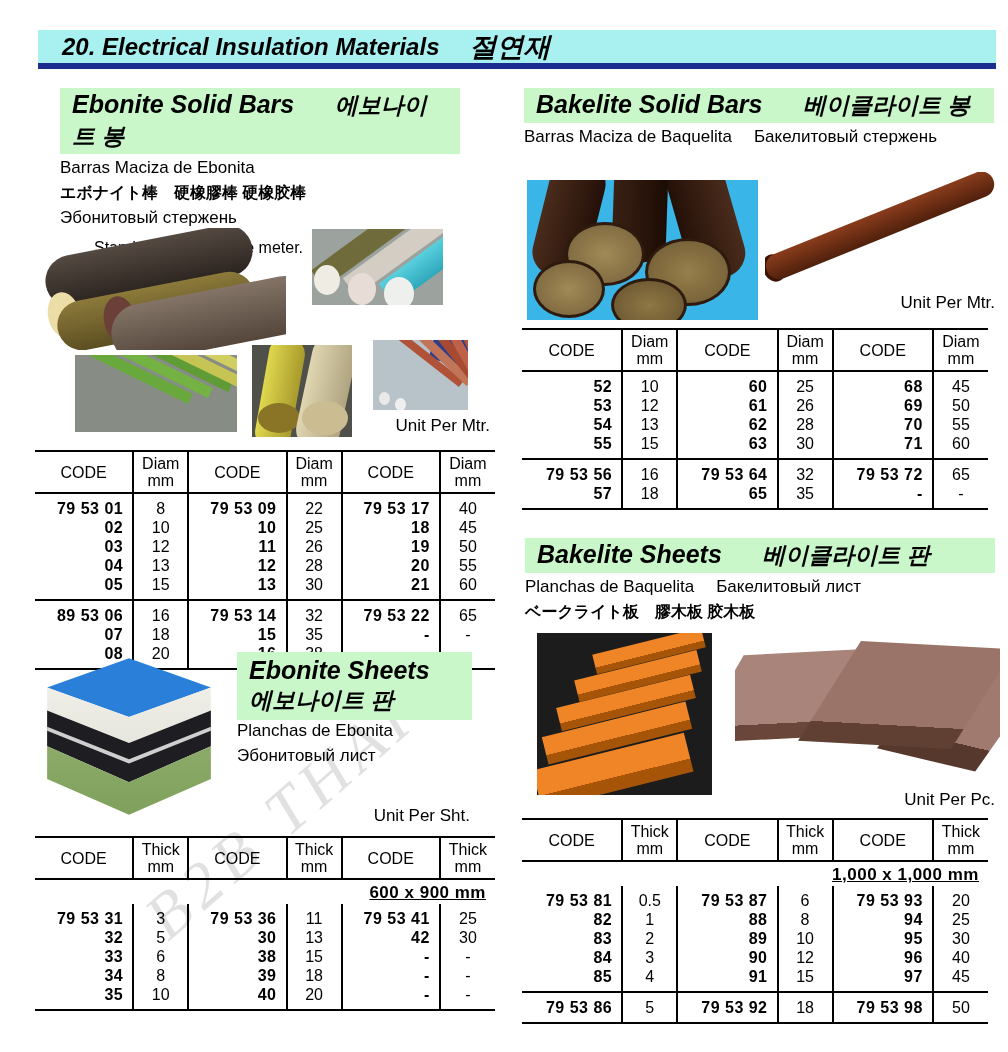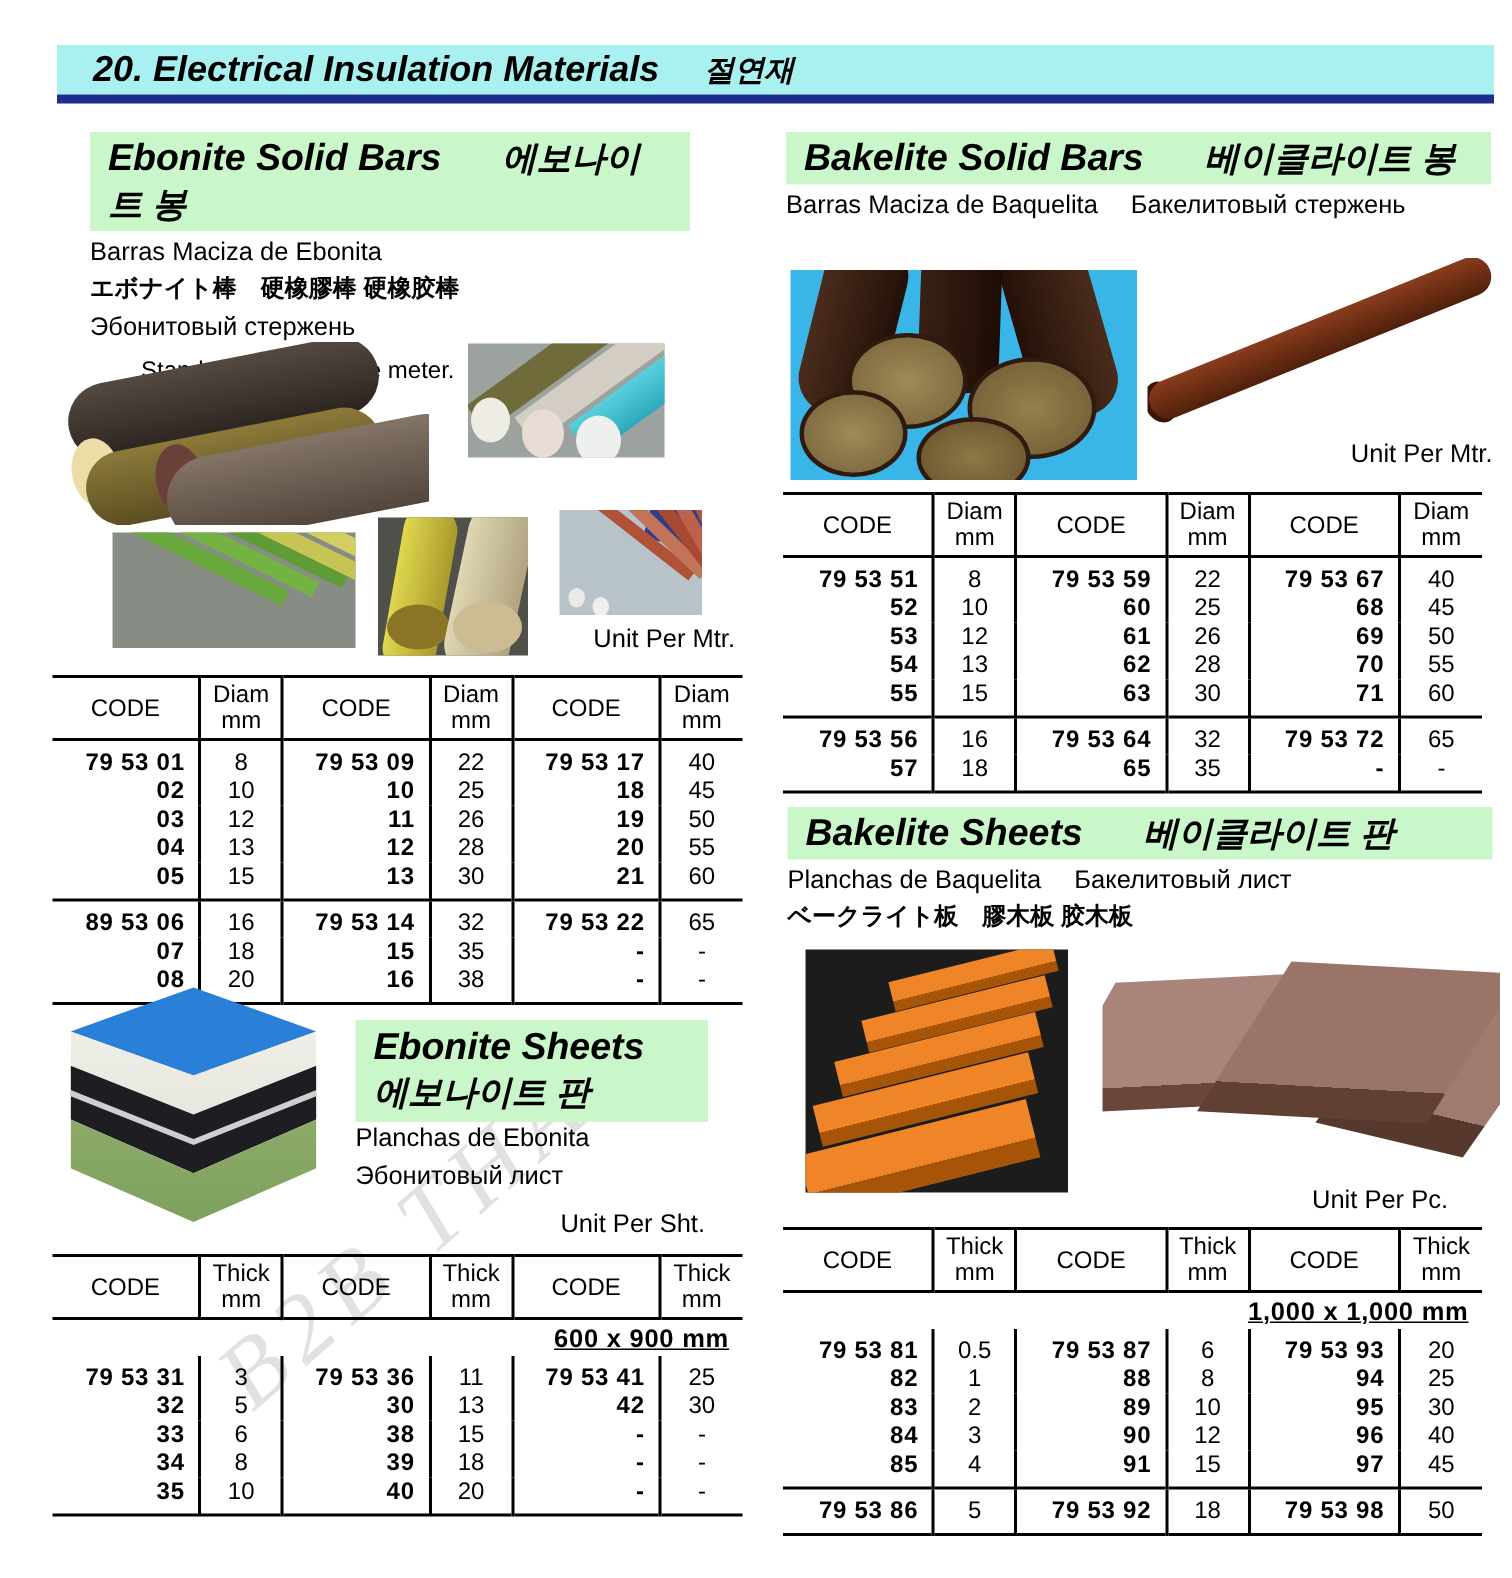--- a/index.html
+++ b/index.html
@@ -3,21 +3,21 @@
 <meta charset="utf-8">
 <style>
   html,body{margin:0;padding:0;background:#fff;}
   #page{position:relative;width:1008px;height:1052px;background:#fff;overflow:hidden;
         font-family:"Liberation Sans",sans-serif;color:#000;}
 
   
   .band{position:absolute;left:38px;top:30px;width:958px;height:33px;background:#a9f1f1;
         display:flex;align-items:center;padding-left:24px;box-sizing:border-box;}
   .band .t-en{font-style:italic;font-weight:bold;font-size:24px;}
-  .band .t-kr{font-style:italic;font-weight:bold;font-size:20px;margin-left:30px;}
+  .band .t-kr{font-style:italic;font-weight:bold;font-size:27px;margin-left:30px;}
   .rule{position:absolute;left:38px;top:63px;width:958px;height:6px;background:#1b2d8f;}
 
   
   .sec{position:absolute;}
   .green-box{background:#c9f7c9;padding:2px 12px;display:block;}
   .green-box .en{font-style:italic;font-weight:bold;font-size:25px;}
   .green-box .kr{font-style:italic;font-weight:bold;font-size:23px;margin-left:36px;}
   .green-box.two .kr{margin-left:0;display:block;}
   .lang{font-size:17px;margin-top:3px;line-height:22px;}
   .lang.jp{font-weight:600;font-size:16px;}
@@ -341,28 +341,20 @@
       <th>CODE</th>
       <th><span>Diam</span><br><span>mm</span></th>
       <th>CODE</th>
       <th><span>Diam</span><br><span>mm</span></th>
       <th>CODE</th>
       <th><span>Diam</span><br><span>mm</span></th>
     </tr>
       </thead>
     <tbody class="grp">
         <tr>
-          <td>79 53 51</td>
-          <td>8</td>
-          <td>79 53 59</td>
-          <td>22</td>
-          <td>79 53 67</td>
-          <td>40</td>
-        </tr>
-        <tr>
           <td>52</td>
           <td>10</td>
           <td>60</td>
           <td>25</td>
           <td>68</td>
           <td>45</td>
         </tr>
         <tr>
           <td>53</td>
           <td>12</td>
@@ -410,21 +402,21 @@
 
   <div id="p8" class="photo" style="left:40px;top:655px;width:178px;height:163px;">
     <i class="lblue"></i>
     <i class="lwhite"></i>
     <i class="lblack"></i>
     <i class="lline"></i>
     <i class="lgreen"></i>
   </div>
 
   <div class="sec" style="left:237px;top:652px;width:235px;">
-    <div class="green-box two" style="padding:4px 12px;margin-top:28px;">
+    <div class="green-box two" style="padding:4px 12px;">
       <span class="en">Ebonite Sheets</span>
       <span class="kr">에보나이트 판</span>
     </div>
     <div class="lang" style="margin-top:0;">Planchas de Ebonita</div>
     <div class="lang">Эбонитовый лист</div>
   </div>
   <div class="unit" style="left:330px;top:806px;width:140px;">Unit Per Sht.</div>
 
   <table class="cat-table" style="left:35px;top:836px;width:460px;">
     <colgroup>
@@ -510,21 +502,21 @@
     <i class="s2"></i>
     <i class="s3"></i>
     <i class="s4"></i>
     <i class="s5"></i>
   </div>
   <div id="p10" class="photo" style="left:735px;top:635px;width:265px;height:148px;">
     <i class="sh1"></i>
     <i class="sh3"></i>
     <i class="sh2"></i>
   </div>
-  <div class="unit" style="left:845px;top:790px;width:150px;text-align:center;">Unit Per Pc.</div>
+  <div class="unit" style="left:845px;top:790px;width:150px;">Unit Per Pc.</div>
 
   <table class="cat-table" style="left:522px;top:818px;width:466px;">
     <colgroup>
         <col style="width:100px">
         <col style="width:55px">
         <col style="width:100px">
         <col style="width:55px">
         <col style="width:100px">
         <col style="width:55px">
       </colgroup>

